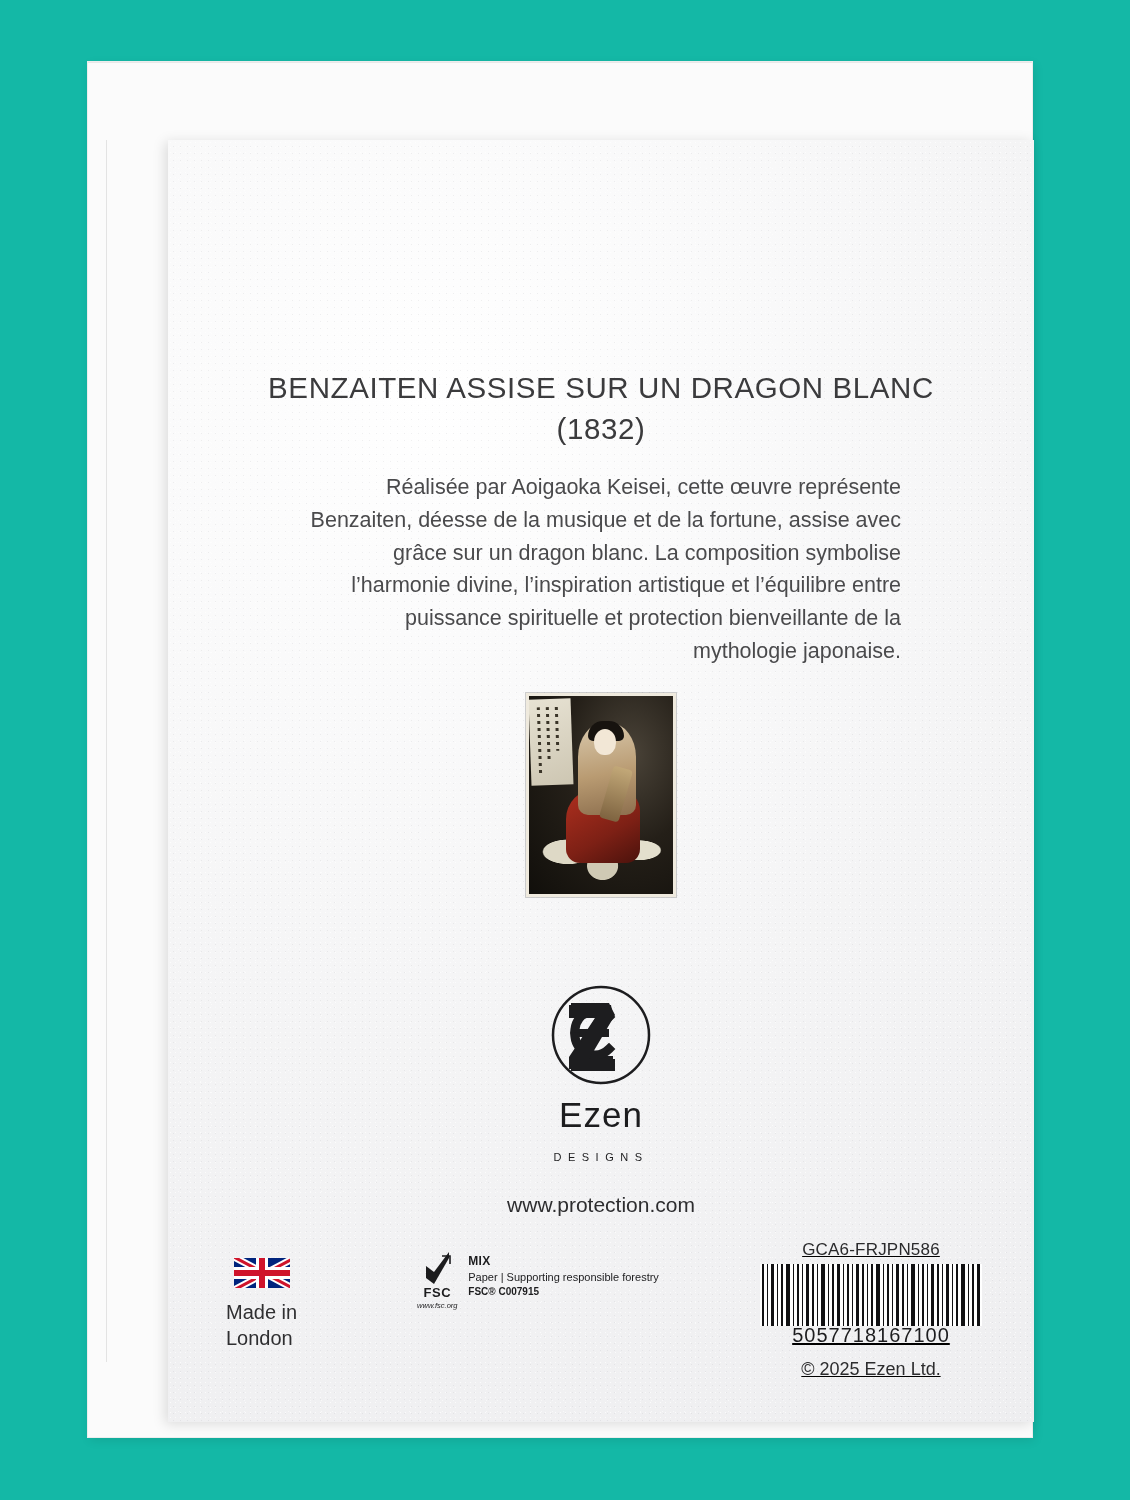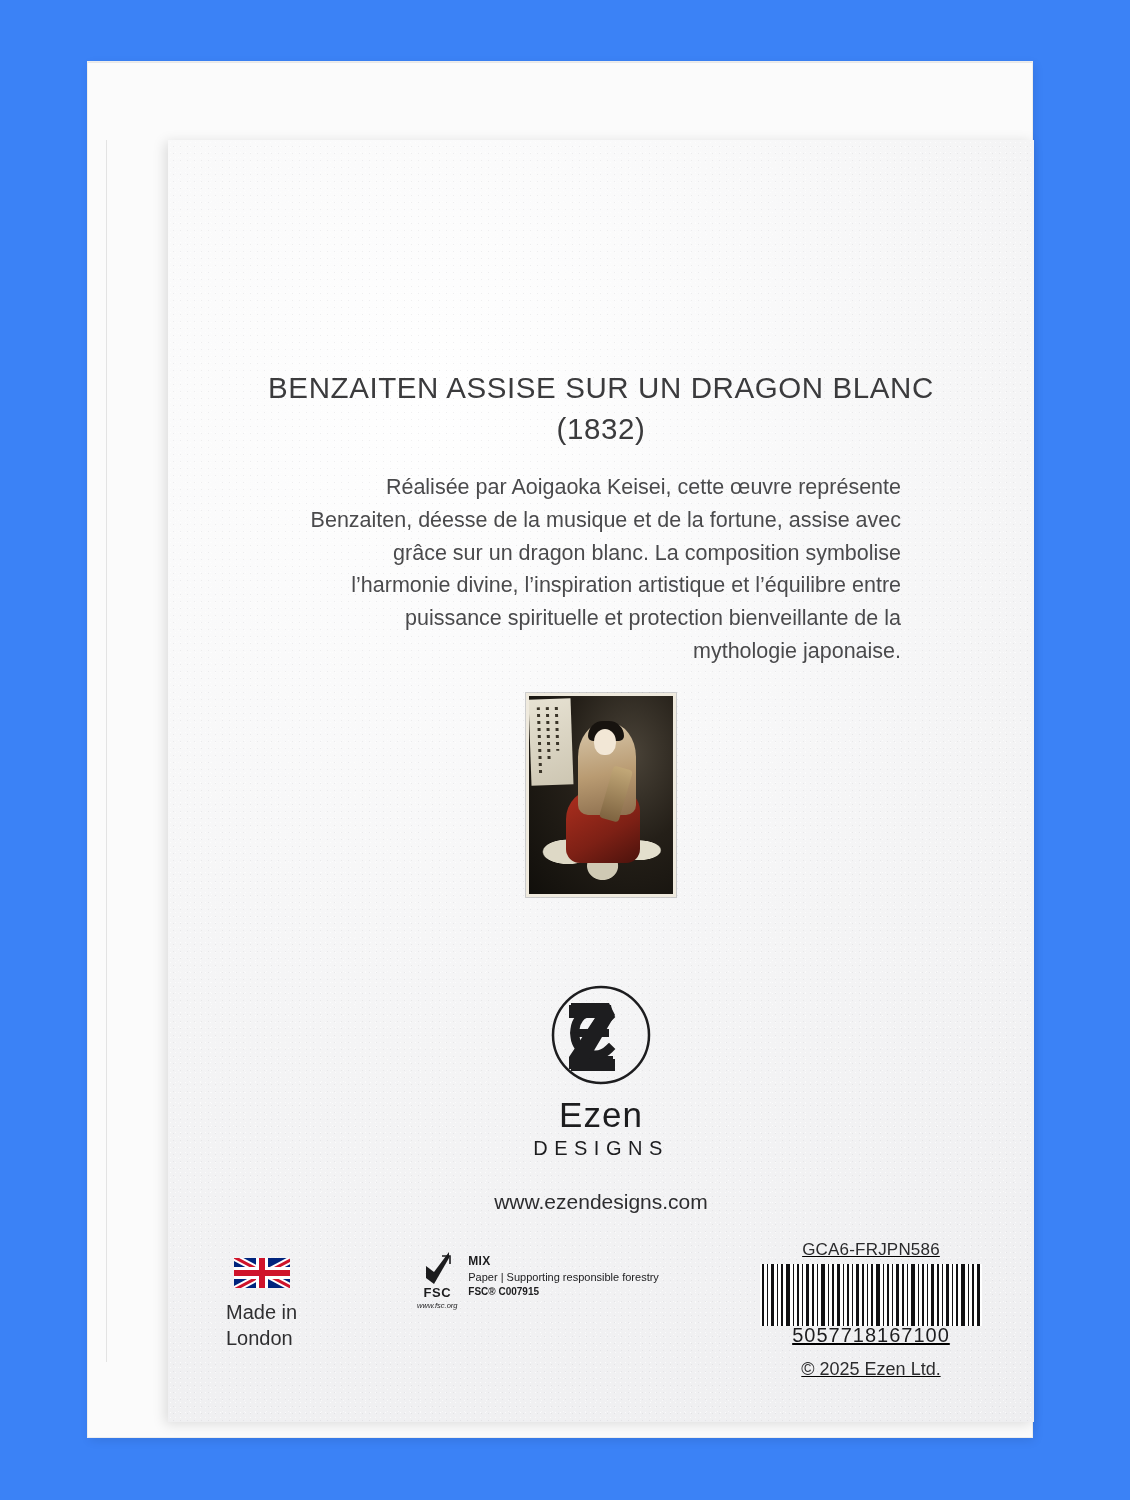--- a/index.html
+++ b/index.html
@@ -12,21 +12,21 @@
     height: 1500px;
     font-family: "Liberation Sans", sans-serif;
     overflow: hidden;
     position: relative;
   }
 
   
   .stage {
     position: absolute;
     inset: 0;
-    background: #3b82f6;
+    background: #14b8a6;
   }
   .envelope {
     position: absolute;
     left: 88px;
     top: 62px;
     width: 944px;
     height: 1375px;
     background: #fbfbfb;
     box-shadow: 0 0 0 1px #ededed, 2px 3px 10px rgba(0,0,0,0.10);
   }
@@ -207,22 +207,22 @@
     display: block;
   }
   .brand-name {
     margin-top: 8px;
     font-size: 35px;
     letter-spacing: 1px;
     color: #1d1d1f;
     font-weight: 400;
   }
   .brand-sub {
-    margin-top: 2px;
-    font-size: 20px;
+    margin-top: 16px;
+    font-size: 11px;
     letter-spacing: 6.5px;
     color: #1d1d1f;
     text-transform: uppercase;
   }
   .website {
     margin-top: 30px;
     text-align: center;
     font-size: 21px;
     color: #2d2d2f;
   }
@@ -375,21 +375,21 @@
           <path d="M44 30 a22 22 0 1 0 0 44 a18 18 0 0 1 0 -44 Z" fill="#1d1d1f"></path>
           <path d="M26 46 a20 20 0 0 1 34 -12" fill="none" stroke="#1d1d1f" stroke-width="9" stroke-linecap="square"></path>
           <path d="M26 50 h34" stroke="#1d1d1f" stroke-width="8"></path>
           <path d="M26 54 a20 20 0 0 0 34 12" fill="none" stroke="#1d1d1f" stroke-width="9" stroke-linecap="square"></path>
           <path d="M60 20 L22 20 L22 32 L48 32 L22 76 L22 88 L66 88 L66 76 L40 76 L66 32 Z" fill="#1d1d1f"></path>
         </svg>
         <div class="brand-name">Ezen</div>
         <div class="brand-sub">DESIGNS</div>
       </div>
 
-      <div class="website">www.ezendesigns.com</div>
+      <div class="website">www.protection.com</div>
 
       <div class="footer">
 
         <div class="made-in">
           <div class="flag">
             <i class="dw1"></i>
               <i class="dw2"></i>
             <i class="dr1"></i>
               <i class="dr2"></i>
             <i class="cw-v"></i>

